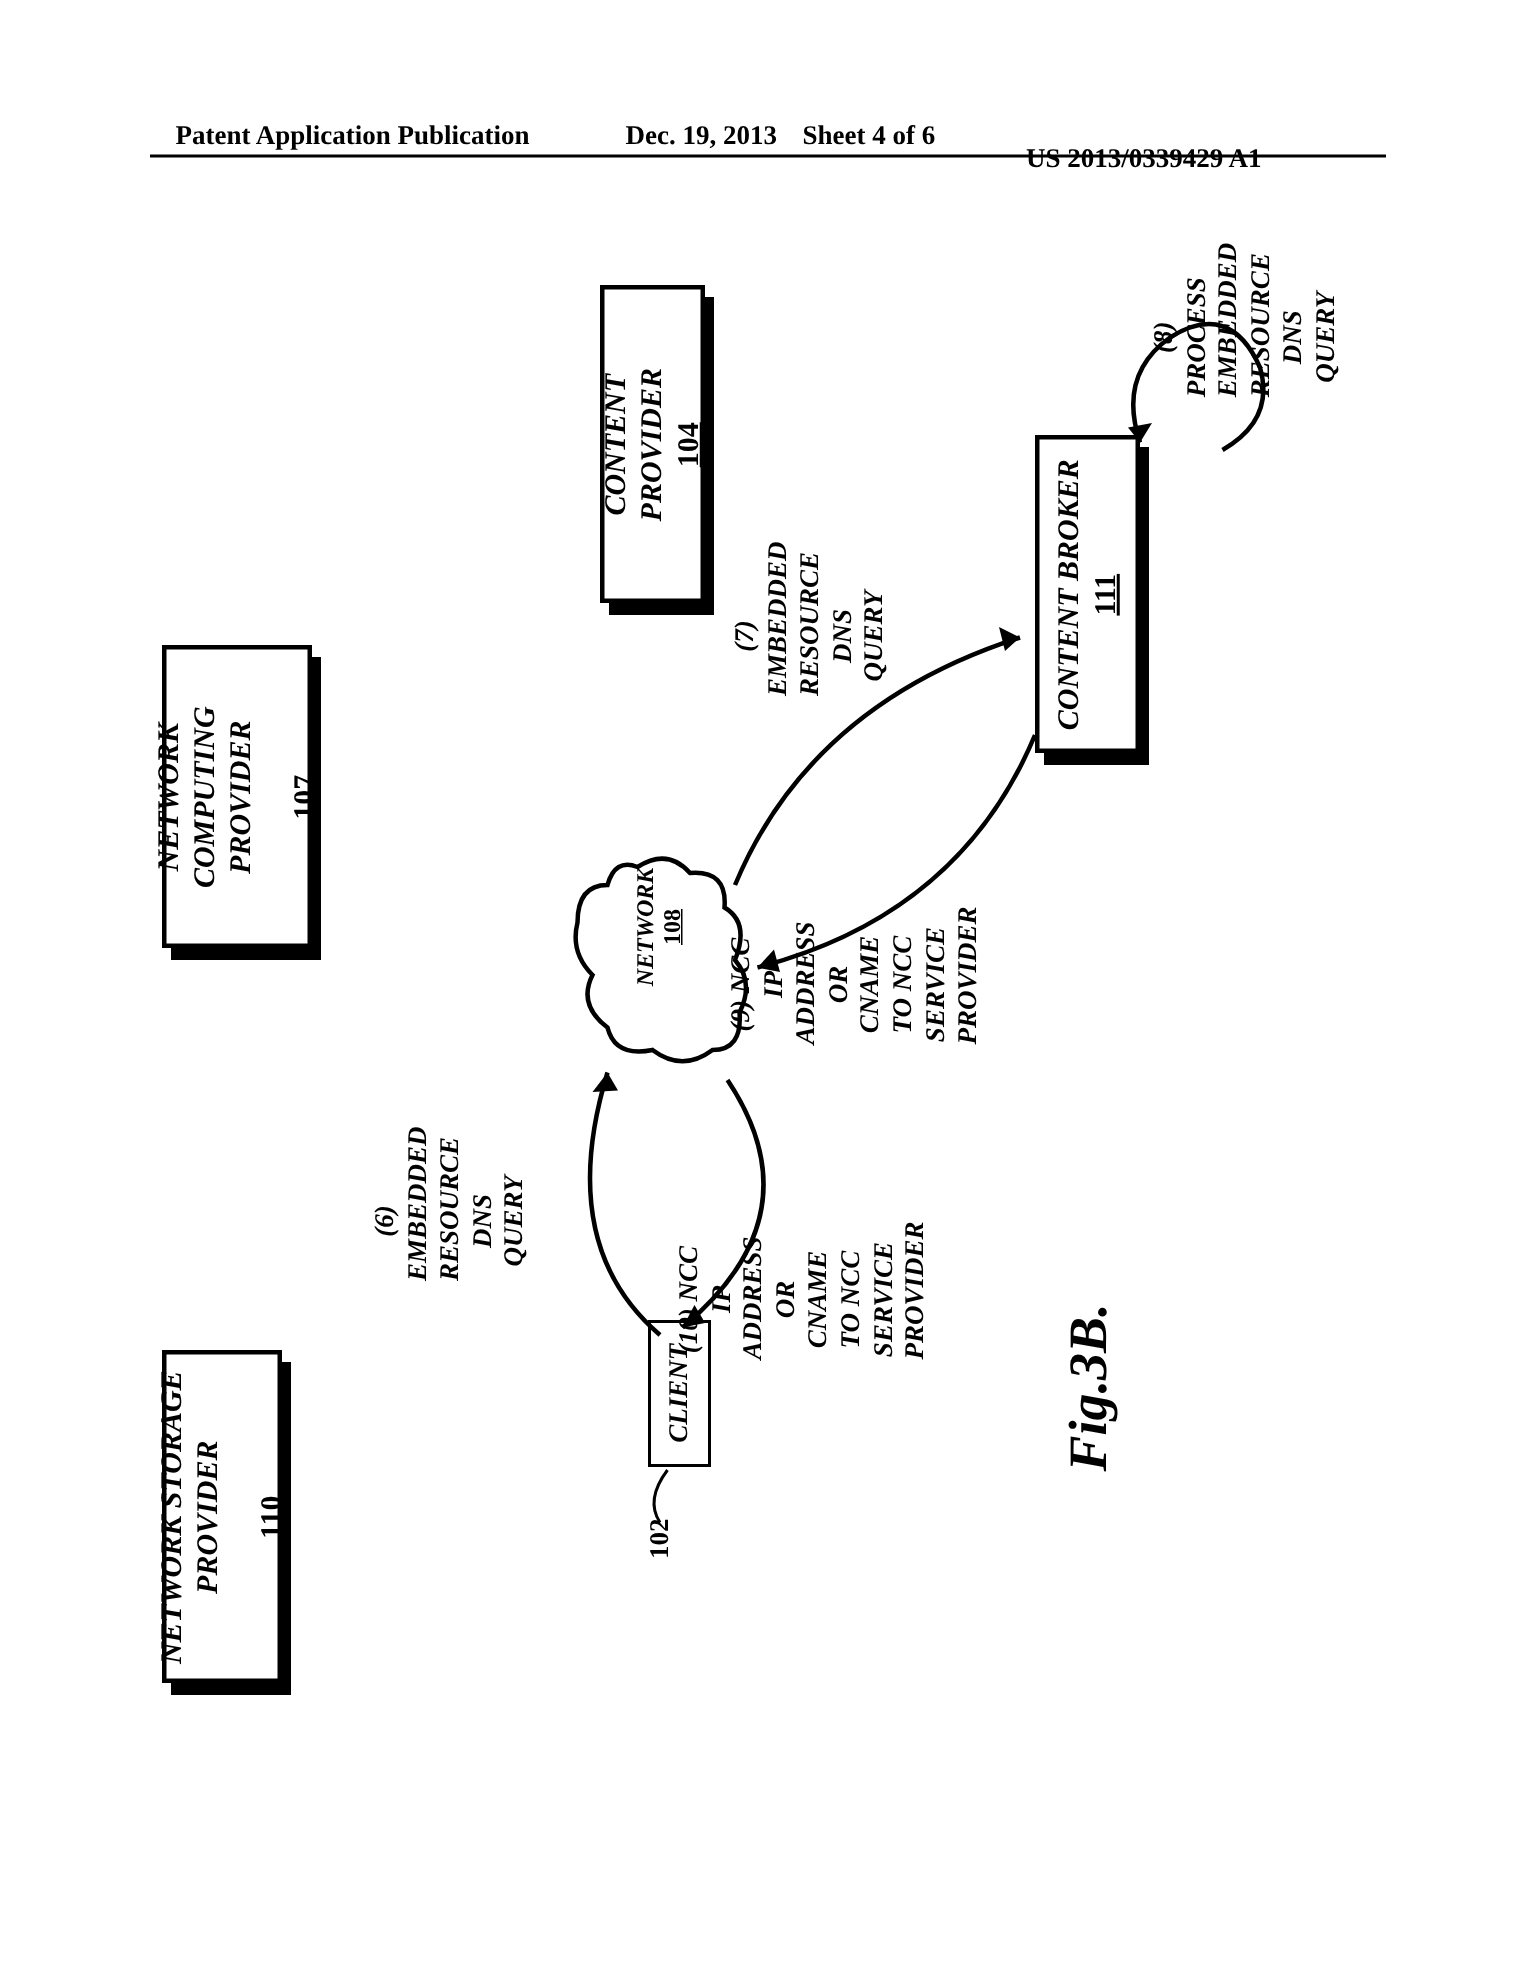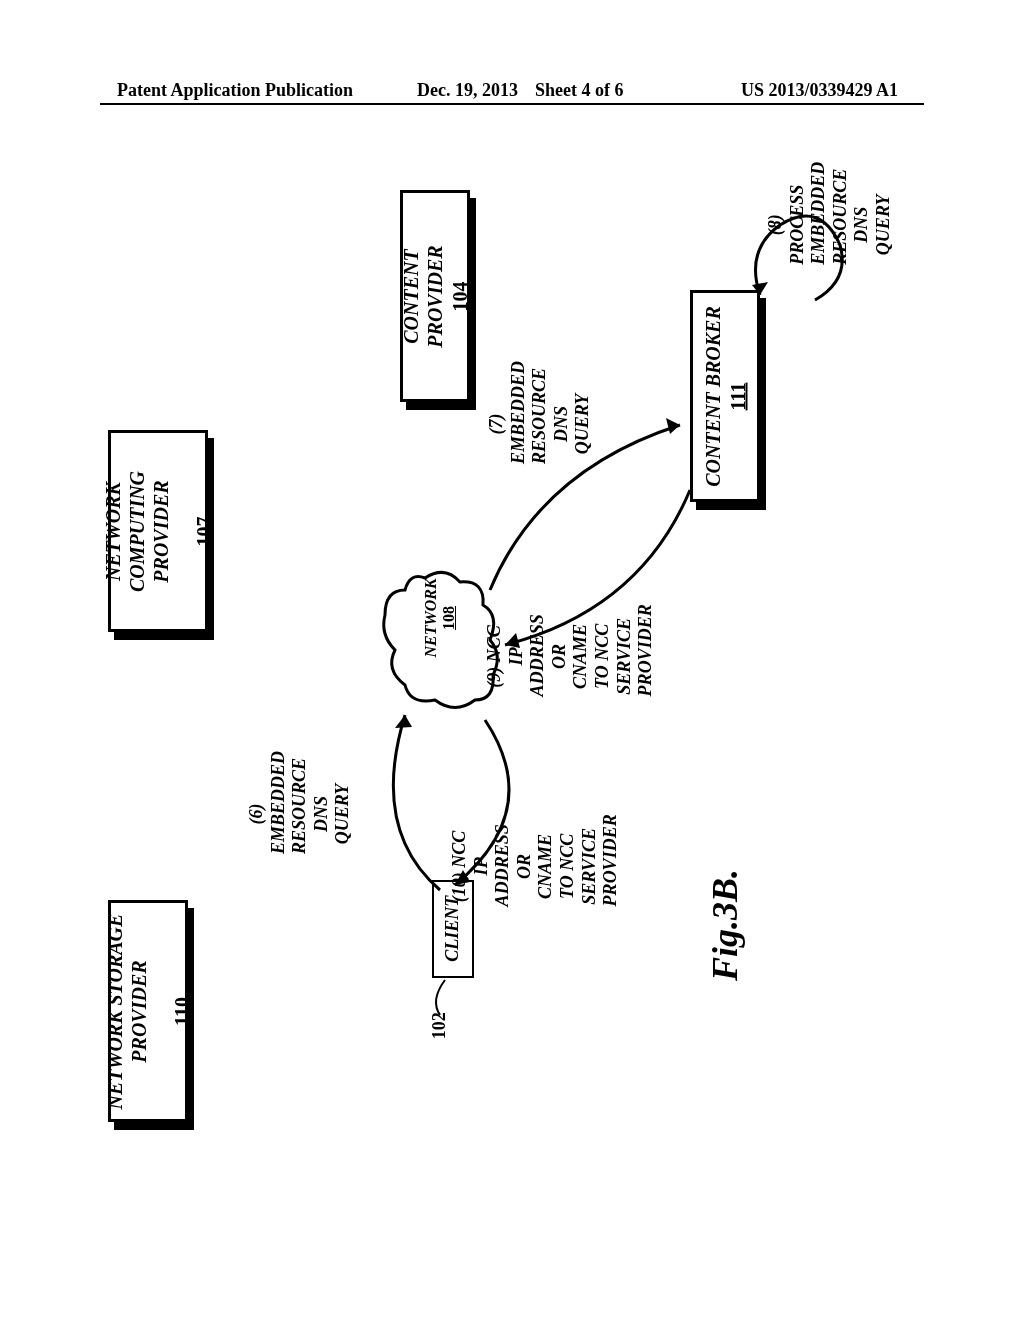--- a/index.html
+++ b/index.html
@@ -14,21 +14,21 @@
       position: absolute;
       top: 80px;
       left: 0;
       right: 0;
       font-size: 18px;
       font-weight: bold;
     }
     .header-left { position: absolute; left: 117px; }
     .header-center { position: absolute; left: 417px; }
     .header-sheet { position: absolute; left: 535px; }
-    .header-right { position: absolute; left: 741px; }
+    .header-right { position: absolute; left: 684px; margin-top: 15px; }
     .header-line {
       position: absolute;
       top: 103px;
       left: 100px;
       right: 100px;
       border-top: 2px solid black;
     }
     .diagram {
       position: absolute;
       top: 140px;

